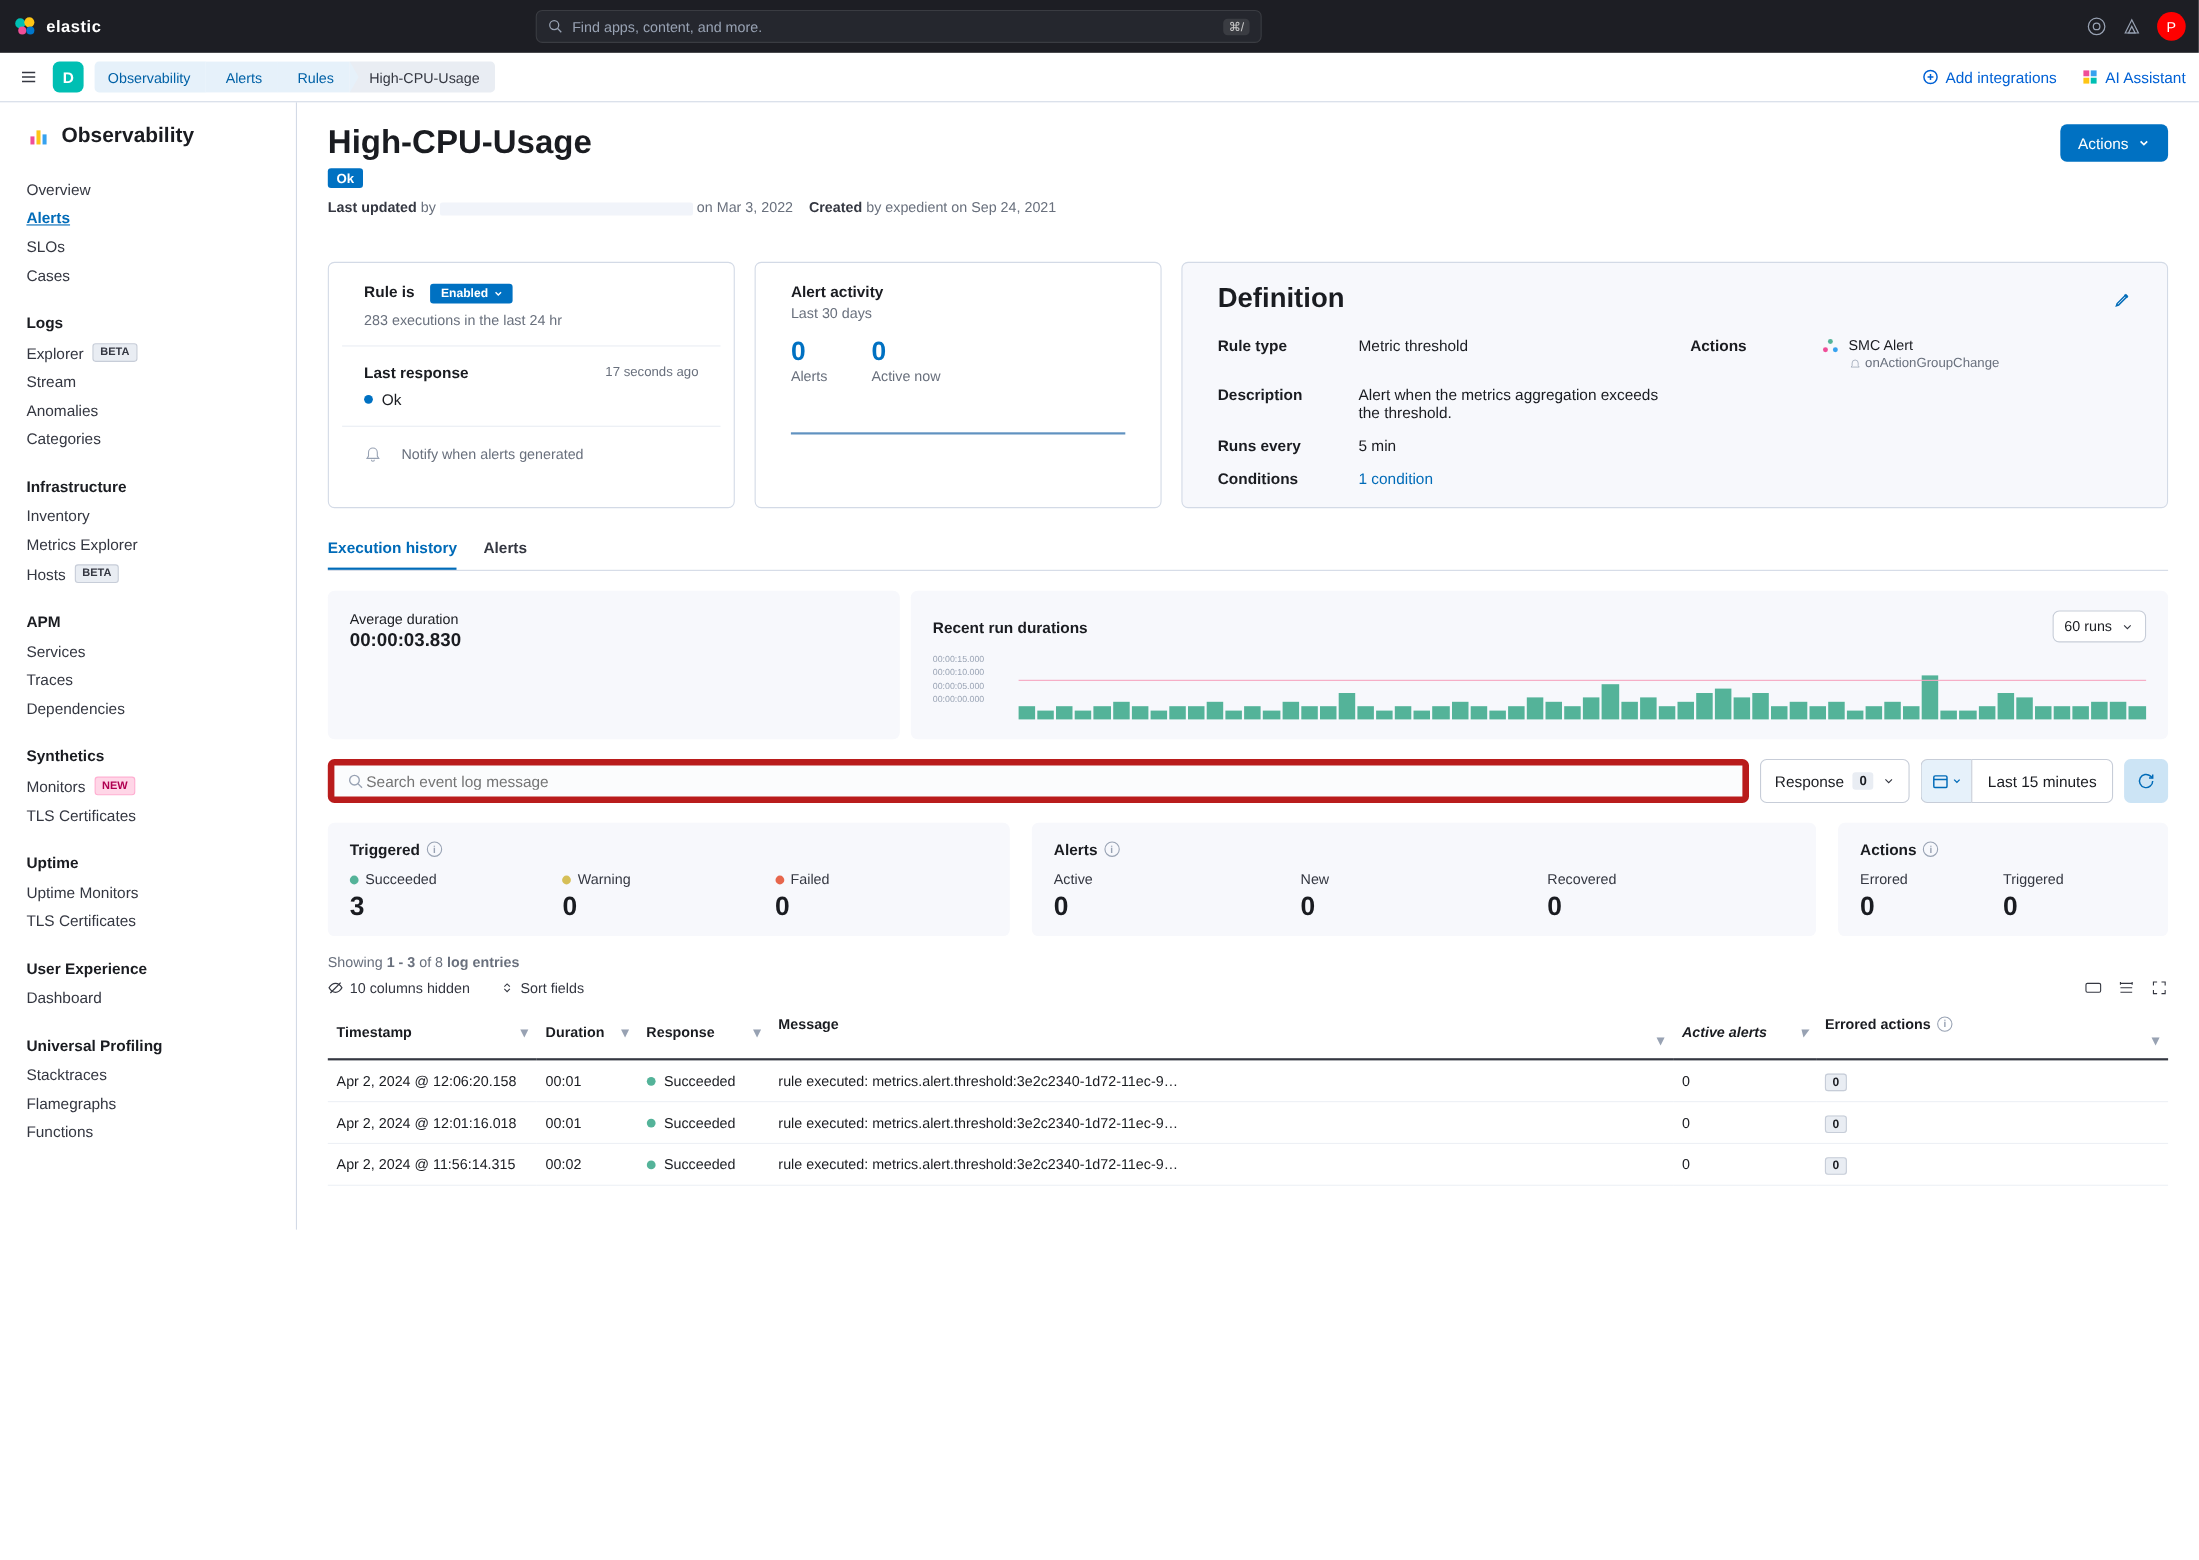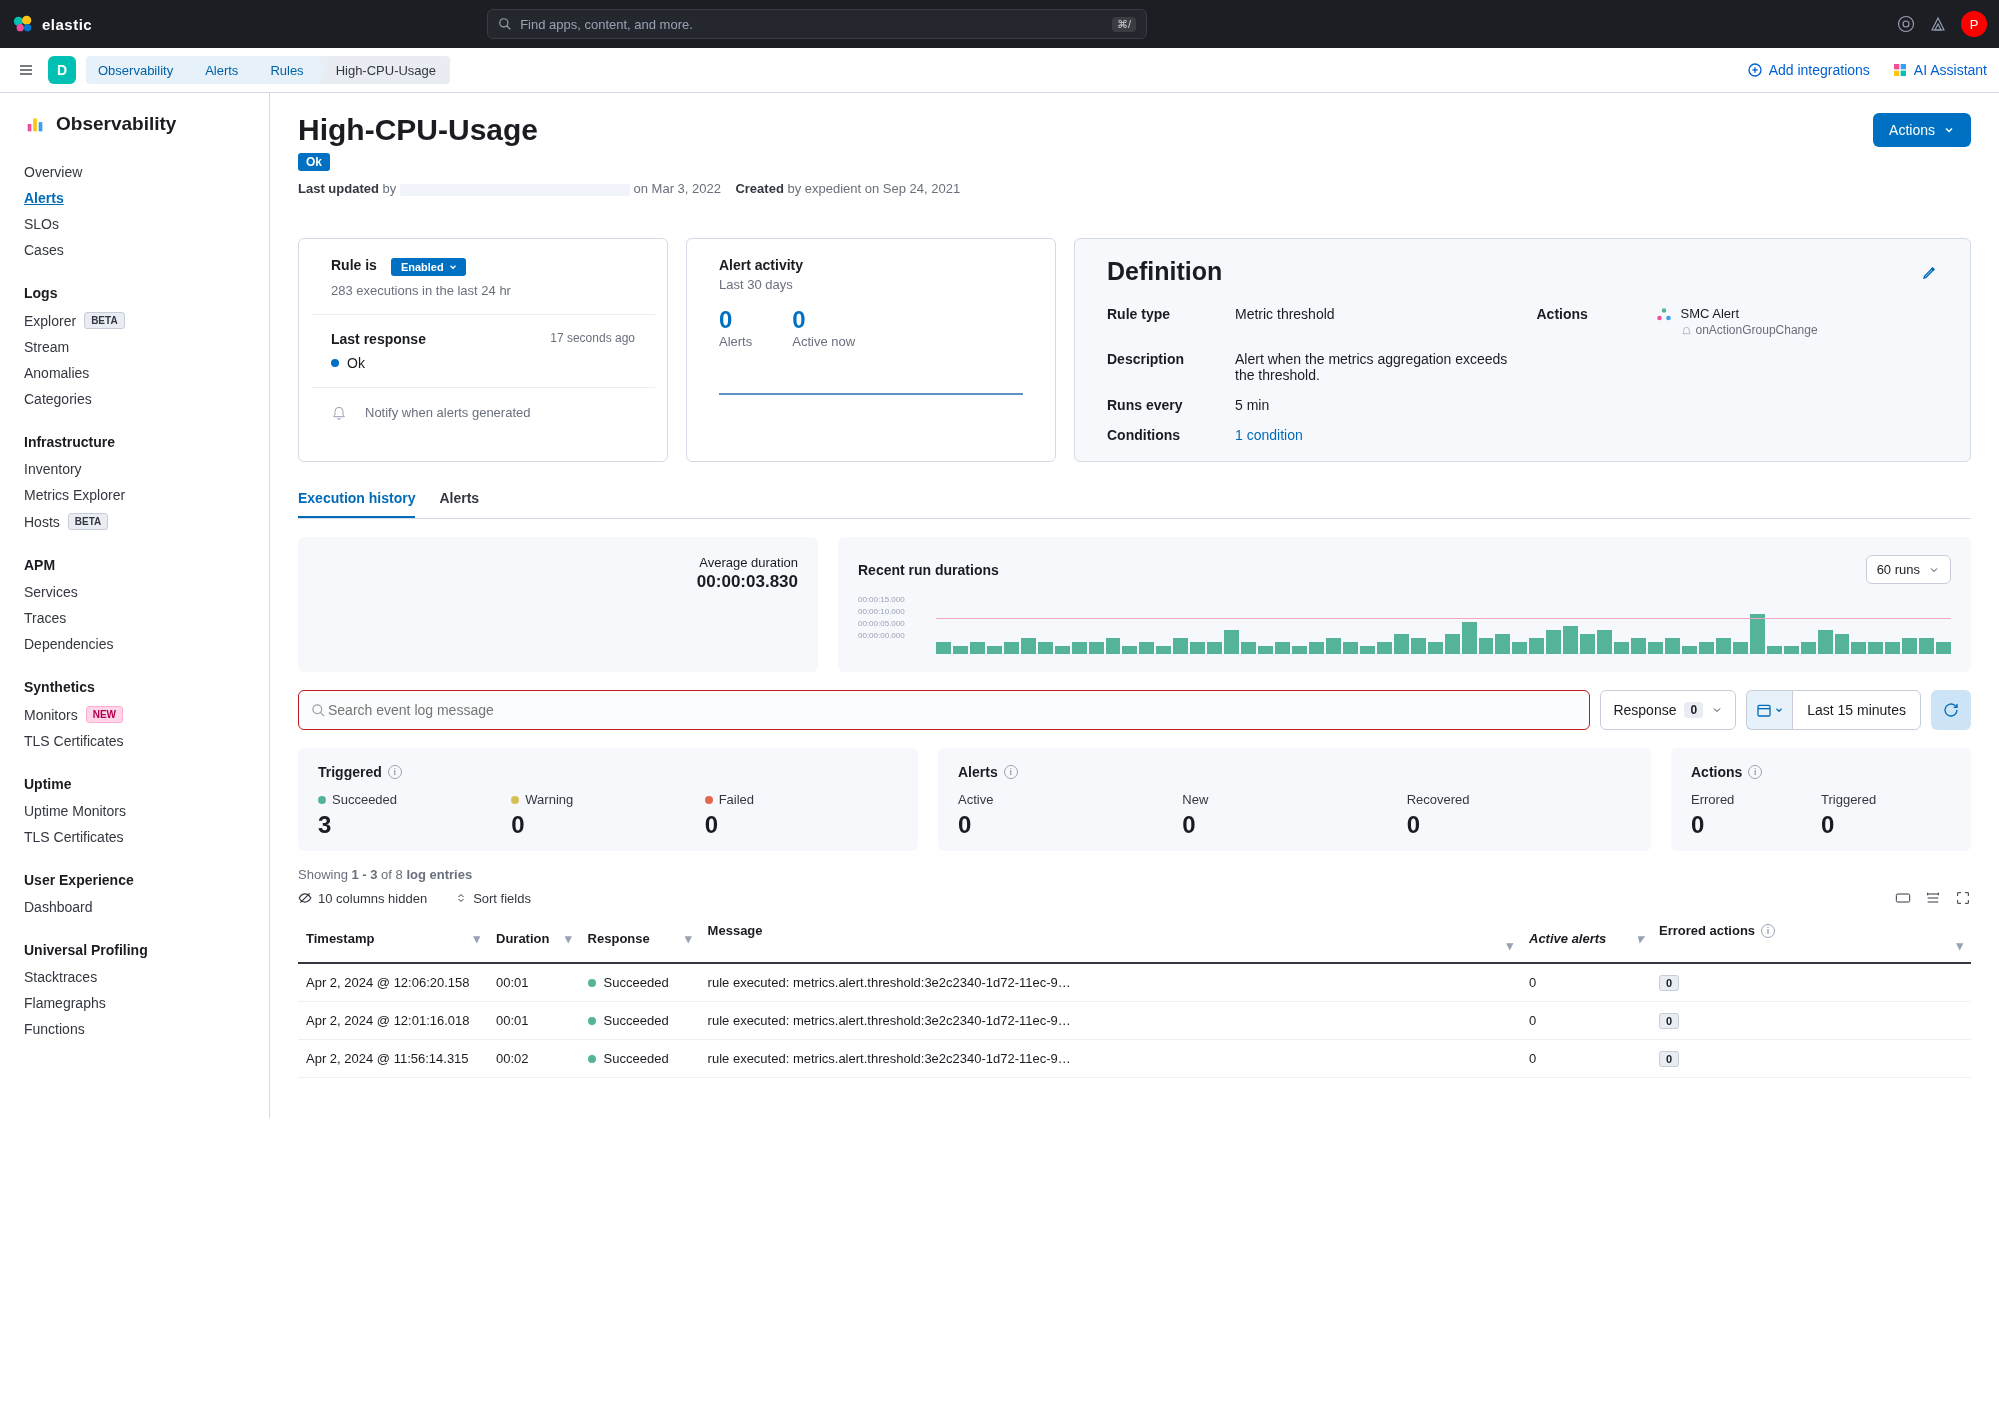--- a/index.html
+++ b/index.html
@@ -75,35 +75,35 @@
   .def-linklike { color:#006bb8; cursor:pointer;}
   .def-action-name { display:flex; flex-direction:column; gap:2px; font-size:13px;}
   .def-action-name .sub { color:#69707d; font-size:12px; display:flex; align-items:center; gap:4px;}
 
   
   .tabs { display:flex; gap:24px; margin-top:28px; border-bottom:1px solid #d3dae6;}
   .tab { padding:0 0 10px; font-size:14px; font-weight:600; color:#343741; cursor:pointer;}
   .tab.active { color:#006bb8; border-bottom:2px solid #006bb8;}
 
   
-  .exec-row { display:flex; gap:20px; margin-top:18px;text-align:right;}
+  .exec-row { display:flex; gap:10px; margin-top:18px;}
   .exec-panel { background:#f7f8fc; border-radius:6px; padding:18px 20px;}
   .exec-panel.avg { width:520px;}
   .exec-panel.chart { flex:1; display:flex; flex-direction:column;}
   .chart-head { display:flex; justify-content:space-between; align-items:center;}
   .runs-select { background:#fff; border:1px solid #c7cdd8; border-radius:6px; padding:6px 10px; font-size:13px; display:flex; align-items:center; gap:8px;}
   .bar-chart { position:relative; height:60px; margin-top:10px; display:flex; align-items:flex-end;}
   .bar-chart .axis { position:absolute; left:0; top:0; font-size:8px; color:#98a2b3; line-height:12px;}
   .bars-area { margin-left:78px; display:flex; align-items:flex-end; gap:2px; flex:1; height:100%; position:relative;}
   .bars-area::before { content:""; position:absolute; left:0; right:0; top:40%; border-top:1px solid #f5a6c0; pointer-events:none;}
   .bar { flex:1; background:#54b399; min-width:3px;}
 
   
   .search-row { display:flex; gap:10px; margin-top:18px; align-items:stretch;}
-  .search-input-wrap { flex:1; border:1px solid #b91c1c; border-radius:6px; background:#fbfcfd; display:flex; align-items:center; padding:0 12px; height:40px;}
+  .search-input-wrap { flex:1; border:6px solid #b91c1c; border-radius:6px; background:#fbfcfd; display:flex; align-items:center; padding:0 12px; height:40px;}
   .search-input-wrap input { border:none; outline:none; background:transparent; flex:1; font-size:14px; color:#69707d;}
   .filter-pill { border:1px solid #c7cdd8; border-radius:6px; height:40px; display:flex; align-items:center; padding:0 12px; font-size:14px; background:#fff; gap:8px;}
   .filter-pill .count-badge { background:#e9edf3; border-radius:3px; font-size:12px; padding:1px 6px; font-weight:600;}
   .super-date { display:flex; height:40px;}
   .super-date .cal { width:46px; border:1px solid #c7cdd8; border-right:none; border-radius:6px 0 0 6px; background:#e6f1fa; display:flex; align-items:center; justify-content:center; color:#006bb8;}
   .super-date .txt { border:1px solid #c7cdd8; border-radius:0 6px 6px 0; display:flex; align-items:center; padding:0 14px;}
   .refresh-btn { width:40px; height:40px; border-radius:6px; background:#cce4f5; display:flex; align-items:center; justify-content:center; color:#006bb8;}
 
   
   .stats-row { display:flex; gap:20px; margin-top:18px;}

